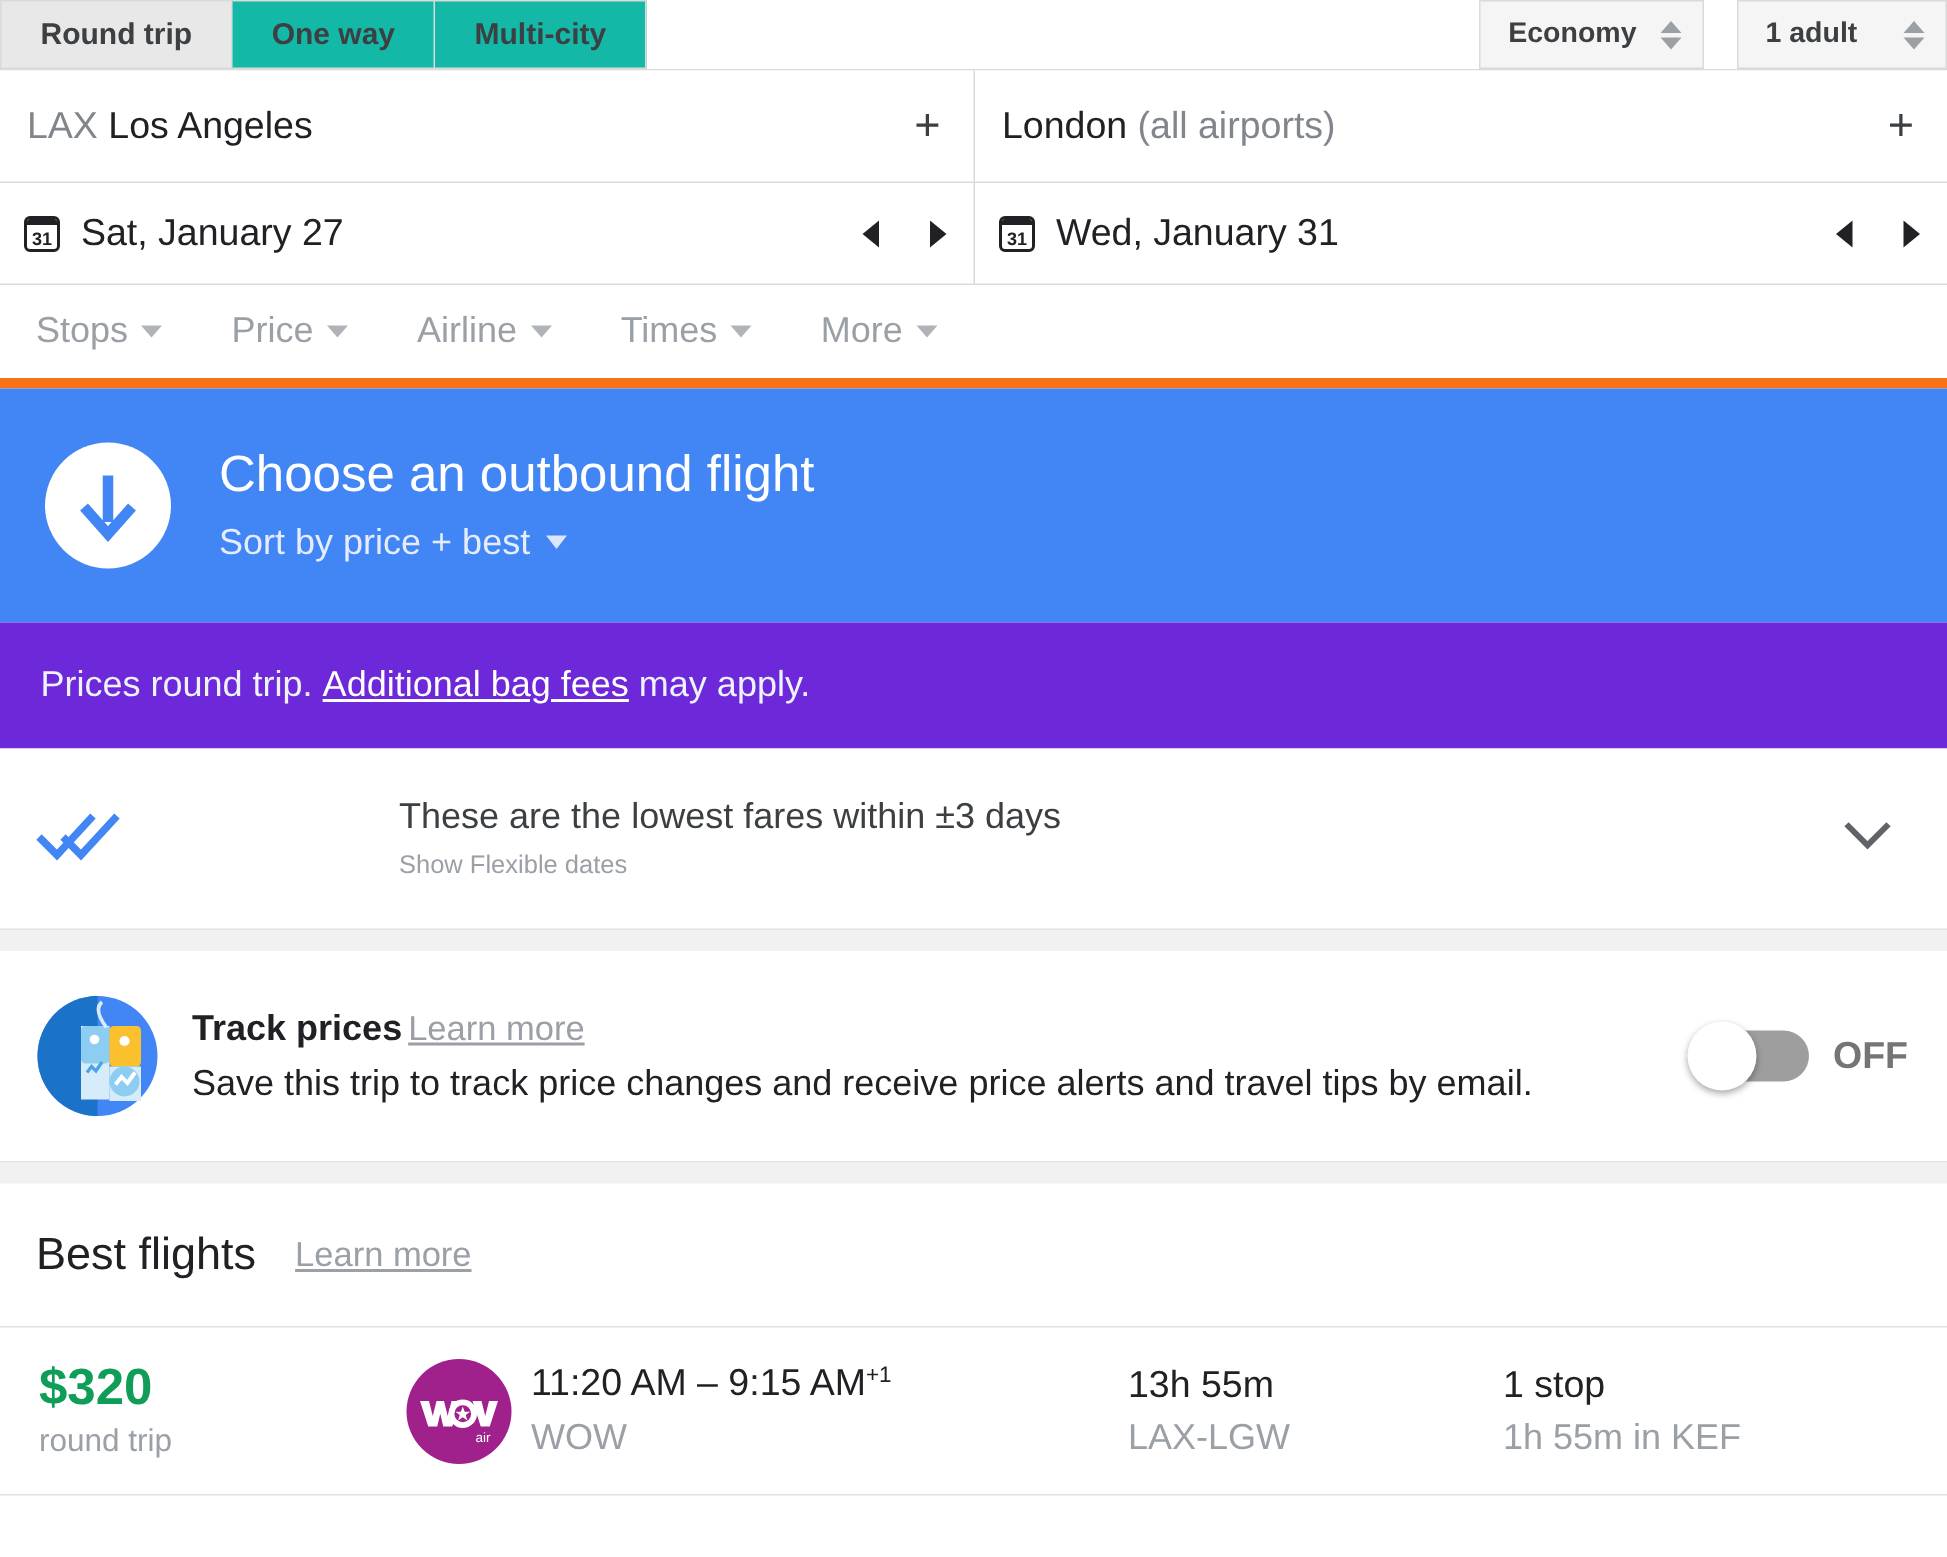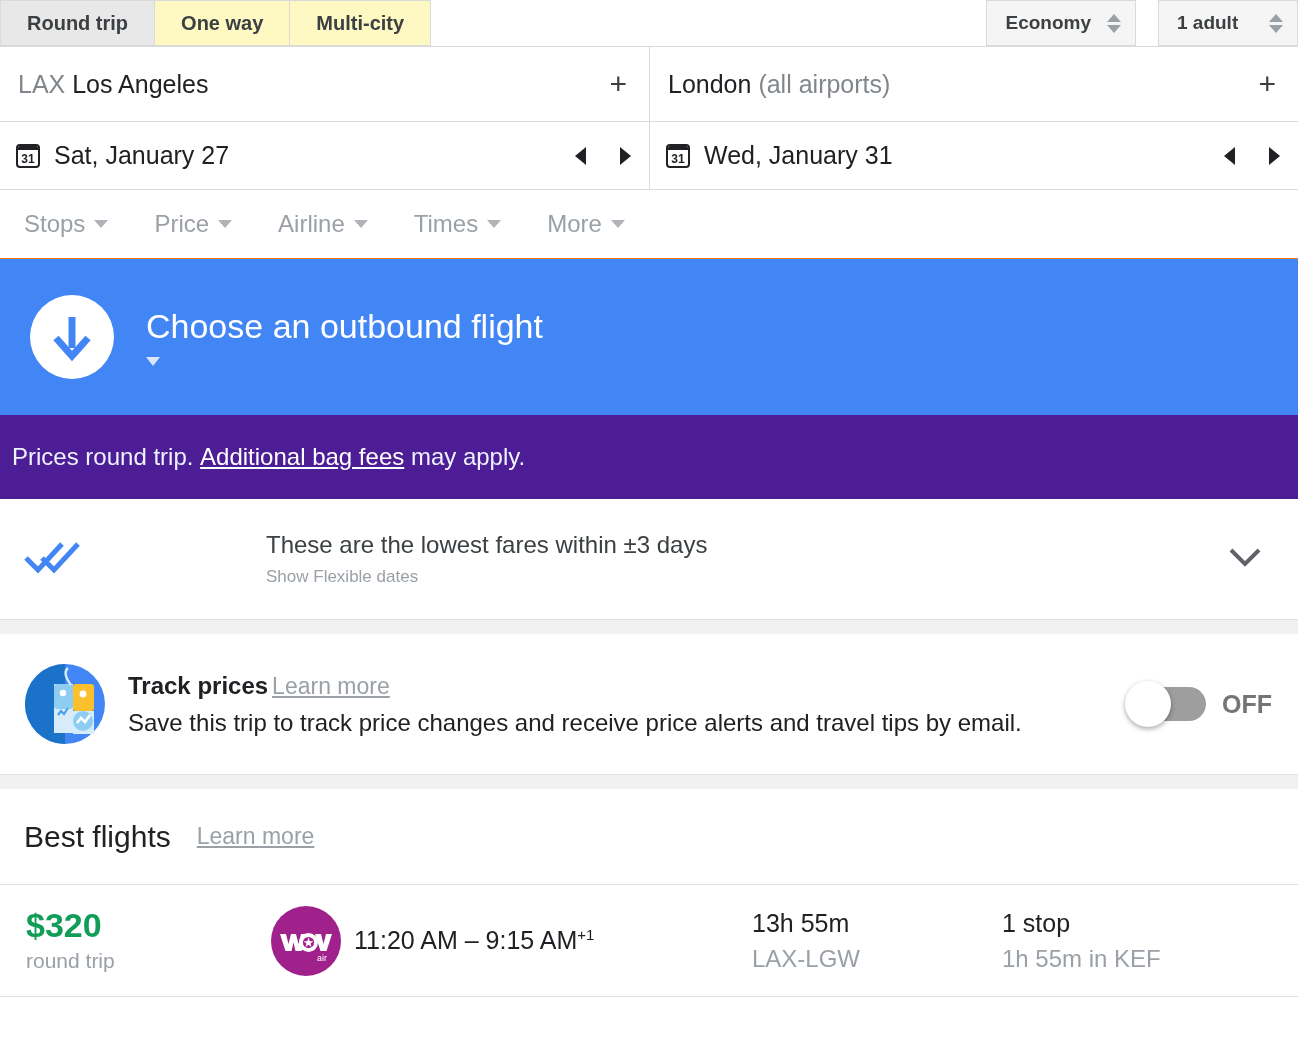--- a/index.html
+++ b/index.html
@@ -12,21 +12,21 @@
   }
 
   
   .topbar { position: relative; height: 47px; border-bottom: 1px solid #dadada; }
 
   .triptabs { position: absolute; left: 0; top: 0; display: flex; }
   .triptab {
     height: 46px; padding: 0 26px;
     display: flex; align-items: center; justify-content: center;
     font-size: 20px; font-weight: bold; color: #3c4043;
-    background: #fef9c3; border: 1px solid #dadada; border-left: none;
+    background: #14b8a6; border: 1px solid #dadada; border-left: none;
     cursor: pointer; white-space: nowrap;
   }
   .triptab:first-child { border-left: 1px solid #dadada; }
   .triptab.active { background: #e8e8e8; }
 
   .topright { position: absolute; right: 0; top: 0; display: flex; align-items: flex-end; }
   .selectbox {
     height: 46px; min-width: 140px; padding: 0 14px 0 18px;
     display: flex; align-items: center; justify-content: space-between;
     background: #f5f5f5; border: 1px solid #dadada;
@@ -65,35 +65,35 @@
   .cal-icon::before {
     content: ""; position: absolute; top: 0; left: 0; right: 0; height: 4px; background: #202124;
   }
   .cal-icon span { margin-top: 7px; }
   .datenav { position: absolute; right: 18px; top: 50%; transform: translateY(-50%); display: flex; gap: 34px; }
   .datenav i { display: block; width: 0; height: 0; border-top: 9px solid transparent; border-bottom: 9px solid transparent; cursor: pointer; }
   .datenav i.prev { border-right: 11px solid #202124; }
   .datenav i.next { border-left: 11px solid #202124; }
 
   
-  .filters { height: 69px; display: flex; align-items: center; padding-left: 24px; gap: 46px; border-bottom: 1px solid #f97316; }
+  .filters { height: 69px; display: flex; align-items: center; padding-left: 24px; gap: 46px; border-bottom: 7px solid #f97316; }
   .filter { display: flex; align-items: center; gap: 9px; font-size: 24px; color: #9aa0a6; cursor: pointer; }
   .caret { width: 0; height: 0; border-left: 7px solid transparent; border-right: 7px solid transparent; border-top: 8px solid #b0b4b8; }
 
   
   .hero { background: #4285f4; height: 156px; display: flex; align-items: center; padding-left: 30px; }
   .hero-circle {
     width: 84px; height: 84px; border-radius: 50%; background: #fff; flex: none;
     display: flex; align-items: center; justify-content: center; margin-right: 32px;
   }
   .hero-text .hero-title { font-size: 34px; color: #ffffff; font-weight: normal; line-height: 1.1; }
   .hero-sort { margin-top: 12px; display: flex; align-items: center; gap: 11px; font-size: 24px; color: #e4ecfd; cursor: pointer; }
   .caret-light { width: 0; height: 0; border-left: 7px solid transparent; border-right: 7px solid transparent; border-top: 9px solid #dbe6fb; }
 
-  .subbanner { background: #4c1d95; height: 84px; display: flex; align-items: center; padding-left: 12px; font-size: 24px; color: #eef2fd; }
+  .subbanner { background: #6d28d9; height: 84px; display: flex; align-items: center; padding-left: 27px; font-size: 24px; color: #eef2fd; }
   .subbanner a { color: #fff; text-decoration: underline; cursor: pointer; }
 
   
   .rowcard { position: relative; background: #fff; border-bottom: 1px solid #e0e0e0; }
   .flexrow { height: 120px; display: flex; align-items: center; cursor: pointer; }
   .dblcheck { width: 76px; margin-left: 22px; flex: none; }
   .flextext { margin-left: 168px; }
   .flex-title { font-size: 24px; color: #3c4043; }
   .flex-sub { font-size: 17px; color: #9aa0a6; margin-top: 8px; }
   .chev-down { position: absolute; right: 36px; top: 50%; transform: translateY(-50%); cursor: pointer; }
@@ -227,20 +227,21 @@
 <div class="hero">
   <div class="hero-circle">
     <svg width="54" height="54" viewBox="0 0 54 54" aria-hidden="true">
       <path d="M27 7 L27 38" stroke="#4285f4" stroke-width="7" stroke-linecap="butt" fill="none"></path>
       <path d="M11 28 L27 46 L43 28" stroke="#4285f4" stroke-width="7" fill="none" stroke-linejoin="miter" stroke-linecap="butt"></path>
     </svg>
   </div>
   <div class="hero-text">
     <div class="hero-title">Choose an outbound flight</div>
     <div class="hero-sort">
+      <span>Sort by price + best</span>
       <span class="caret-light"></span>
     </div>
   </div>
 </div>
 
 <div class="subbanner">
   <span>Prices round trip.</span>&nbsp;<a>Additional bag fees</a>&nbsp;<span>may apply.</span>
 </div>
 
 <div class="rowcard">
@@ -319,20 +320,21 @@
         <path d="M45 29 L51 29 L53.5 39 L56 29 L62 29 L56.5 46 L50.5 46 Z"></path>
         <circle cx="38.5" cy="37.5" r="9.5"></circle>
       </g>
       <circle cx="38.5" cy="37.5" r="5.6" fill="#a0208c"></circle>
       <path d="M38.5 32.6 L39.8 36.2 L43.4 36.2 L40.5 38.4 L41.6 42 L38.5 39.8 L35.4 42 L36.5 38.4 L33.6 36.2 L37.2 36.2 Z" fill="#ffffff"></path>
       <text x="47" y="56" font-family="Liberation Sans, sans-serif" font-size="9" fill="#ffffff">air</text>
     </svg>
   </div>
   <div class="col-time">
     <div class="primary"><span>11:20 AM – 9:15 AM</span><span class="sup">+1</span></div>
+    <div class="secondary">WOW</div>
   </div>
   <div class="col-dur">
     <div class="primary">13h 55m</div>
     <div class="secondary">LAX-LGW</div>
   </div>
   <div class="col-stop">
     <div class="primary">1 stop</div>
     <div class="secondary">1h 55m in KEF</div>
   </div>
 </div>

